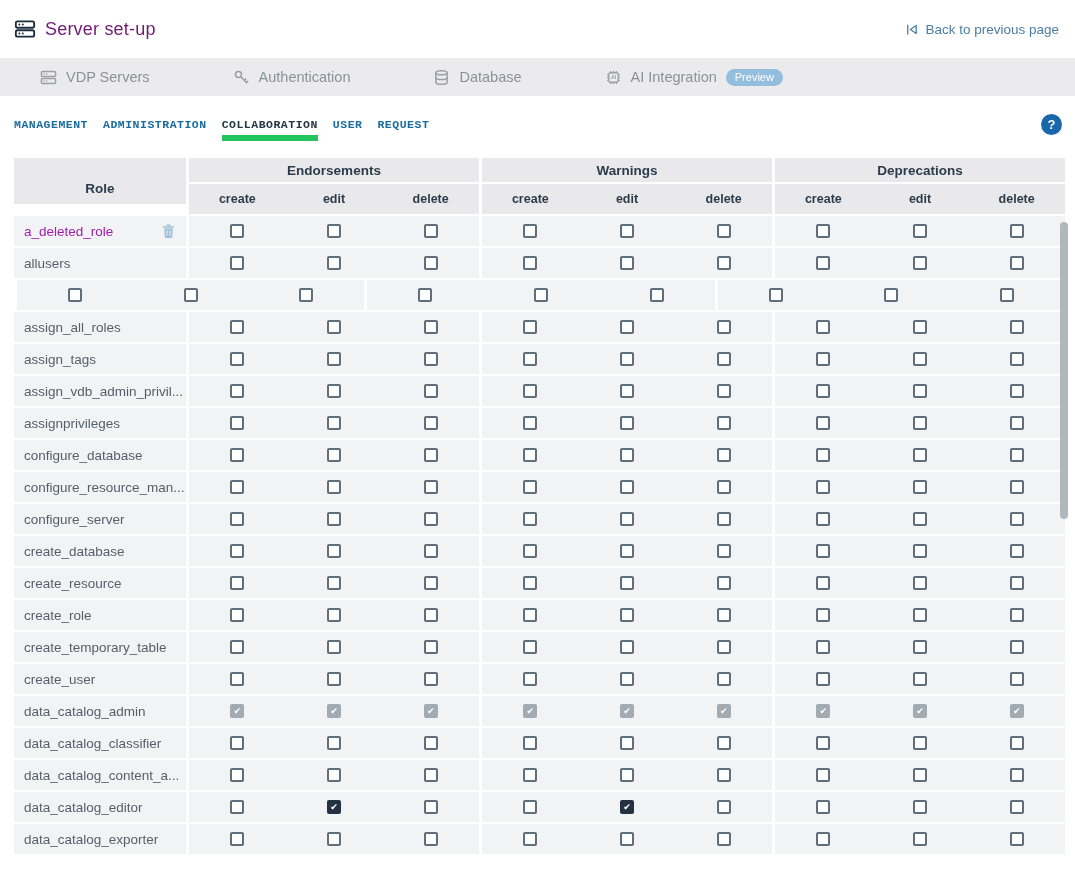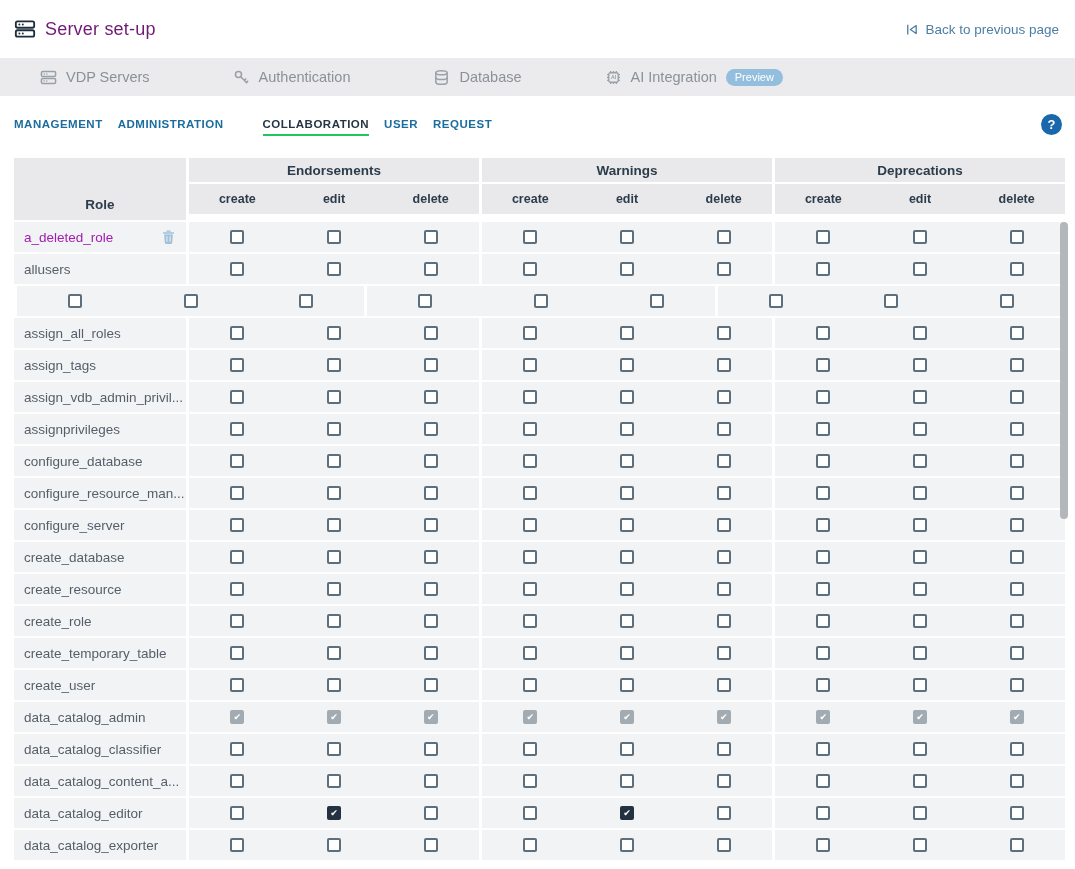--- a/index.html
+++ b/index.html
@@ -15,29 +15,29 @@
   .back-link{display:flex;align-items:center;gap:6px;color:#4c7ea3;font-size:13.5px;cursor:pointer;}
   
   .tabstrip{height:38px;background:#ebebed;display:flex;align-items:stretch;gap:23px;}
   .tab{display:flex;align-items:center;gap:9px;padding:0 30px;color:#8b9199;font-size:14.5px;cursor:pointer;white-space:nowrap;}
   .tab:first-child{margin-left:10px;}
   .tab svg{color:#9aa0a7;}
   .tab.active{background:#fff;border-radius:6px 6px 0 0;color:#253544;font-weight:bold;padding:0 26px;}
   .tab.active svg{color:#253544;}
   .preview-badge{background:#93bedd;color:#fff;font-size:11px;padding:3px 9px;border-radius:10px;line-height:1;}
   
-  .subtab-row{display:flex;gap:15px;margin:22px 0 0 14px;align-items:flex-start;}
+  .subtab-row{display:flex;gap:15px;margin:22px 0 0 14px;align-items:flex-start;font-family:Liberation Mono, monospace;}
   .subtab{font-size:11.5px;font-weight:bold;letter-spacing:.5px;color:#1a6d9e;cursor:pointer;padding-bottom:4px;}
-  .subtab.active{color:#243645;border-bottom:2px solid #22c55e;margin-left:24px;}
+  .subtab.active{color:#243645;border-bottom:6px solid #22c55e;}
   .help-btn{position:absolute;right:13px;top:114px;width:21px;height:21px;border-radius:50%;
     background:#1b67ab;color:#fff;font-weight:bold;font-size:13px;display:flex;align-items:center;justify-content:center;cursor:pointer;}
   
   .ptable{position:absolute;left:14px;top:158px;width:1051px;}
   .thead{display:flex;}
-  .role-head{width:172px;background:#e9e9eb;height:62px;display:flex;align-items:flex-end;justify-content:center;
+  .role-head{width:172px;background:#e9e9eb;height:46px;display:flex;align-items:flex-end;justify-content:center;
     font-weight:bold;color:#2d3c4b;font-size:13.5px;box-sizing:border-box;padding-bottom:8px;}
   .head-right{flex:1;display:flex;flex-direction:column;margin-left:3px;}
   .group-row{display:flex;height:24px;margin-bottom:2px;}
   .group-cell{flex:1;background:#e9e9eb;display:flex;align-items:center;justify-content:center;
     font-weight:bold;color:#2d3c4b;font-size:13.5px;}
   .group-cell + .group-cell{margin-left:3px;text-align:right;}
   .sub-row{display:flex;height:30px;}
   .sub-group{flex:1;background:#e9e9eb;display:grid;grid-template-columns:repeat(3,1fr);}
   .sub-group + .sub-group{margin-left:3px;}
   .sub-cell{display:flex;align-items:center;justify-content:center;font-weight:bold;font-size:12.5px;color:#2d3c4b;}

